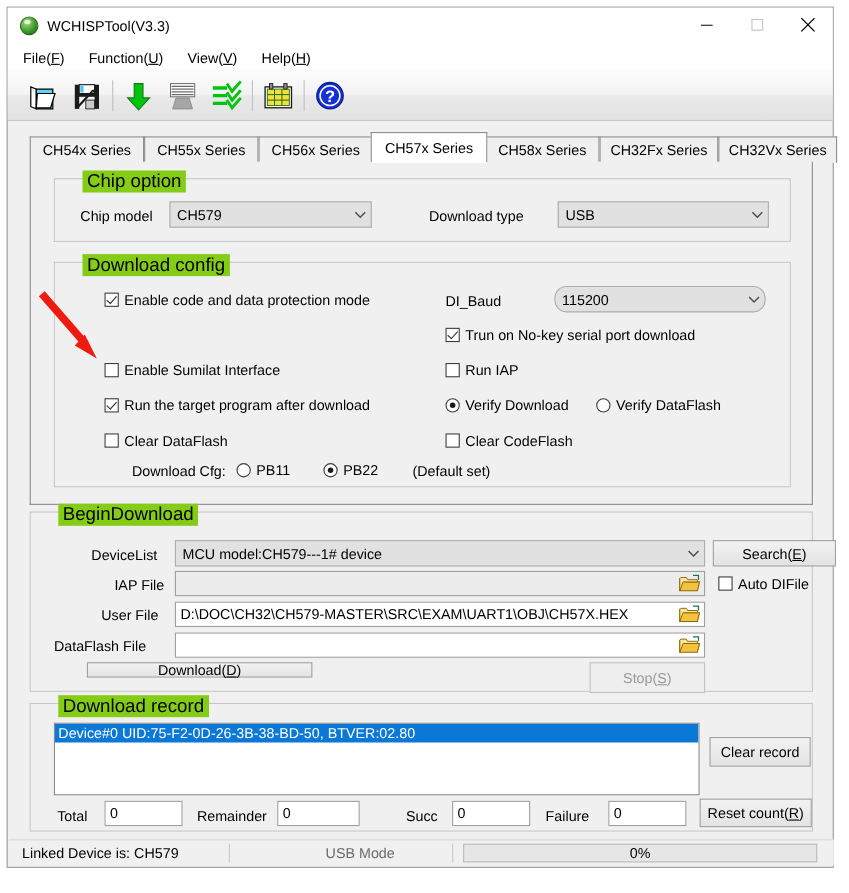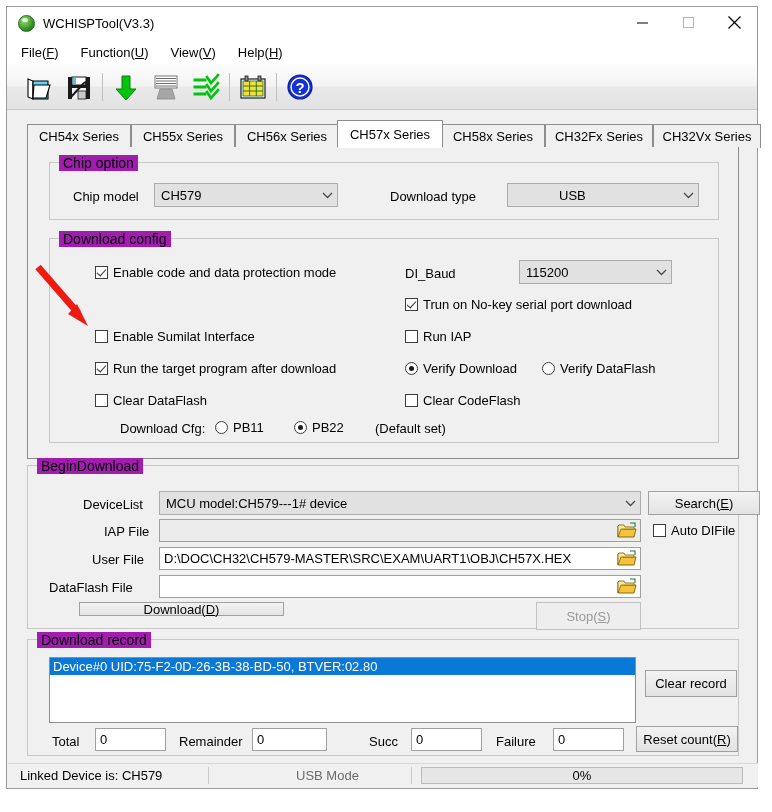--- a/index.html
+++ b/index.html
@@ -206,24 +206,24 @@
     position: absolute;
     border: 1px solid #d4d0c8;
     box-sizing: border-box;
   }
   .group-border {
     border: 1px solid #c8c8c8;
   }
   .group-label {
     position: absolute;
     top: -8px;
-    left: 9px;
-    background: #a21caf;
+    left: 25px;
+    background: #84cc16;
     padding: 0 4px;
-    font-size: 14px;
+    font-size: 17px;
     color: #000;
     white-space: nowrap;
   }
 
   
   .lbl {
     position: absolute;
     font-size: 13px;
     color: #000;
     white-space: nowrap;
@@ -596,21 +596,21 @@
           <div class="combo" style="left:104px; top:20px; width:184px;">
             <div class="cval">CH579</div>
             <div class="carrow">
               <svg width="11" height="7" viewBox="0 0 11 7">
                   <polyline points="1,1 5.5,5.5 10,1" fill="none" stroke="#4a4a4a" stroke-width="1.3"></polyline>
                 </svg>
             </div>
           </div>
 
           <div class="lbl" style="left:340px; top:26px;">Download type</div>
-          <div class="combo" style="left:457px; top:20px; width:192px;padding-left:45px;">
+          <div class="combo" style="left:457px; top:20px; width:192px;">
             <div class="cval">USB</div>
             <div class="carrow">
               <svg width="11" height="7" viewBox="0 0 11 7">
                   <polyline points="1,1 5.5,5.5 10,1" fill="none" stroke="#4a4a4a" stroke-width="1.3"></polyline>
                 </svg>
             </div>
           </div>
         </div>
 
         <div class="group group-border" style="left:21px; top:91px; width:670px; height:205px;">
@@ -627,21 +627,21 @@
           <div class="cbox" style="left:45px; top:122px;">
             <span class="box checked"></span>
             <span class="ctext">Run the target program after download</span>
           </div>
           <div class="cbox" style="left:45px; top:154px;">
             <span class="box"></span>
             <span class="ctext">Clear DataFlash</span>
           </div>
 
           <div class="lbl" style="left:355px; top:27px;">DI_Baud</div>
-          <div class="combo" style="left:469px; top:21px; width:153px;">
+          <div class="combo" style="left:454px; top:21px; width:192px;border-radius:11px;">
             <div class="cval">115200</div>
             <div class="carrow">
               <svg width="11" height="7" viewBox="0 0 11 7">
                   <polyline points="1,1 5.5,5.5 10,1" fill="none" stroke="#4a4a4a" stroke-width="1.3"></polyline>
                 </svg>
             </div>
           </div>
 
           <div class="cbox" style="left:355px; top:58px;">
             <span class="box checked"></span>

